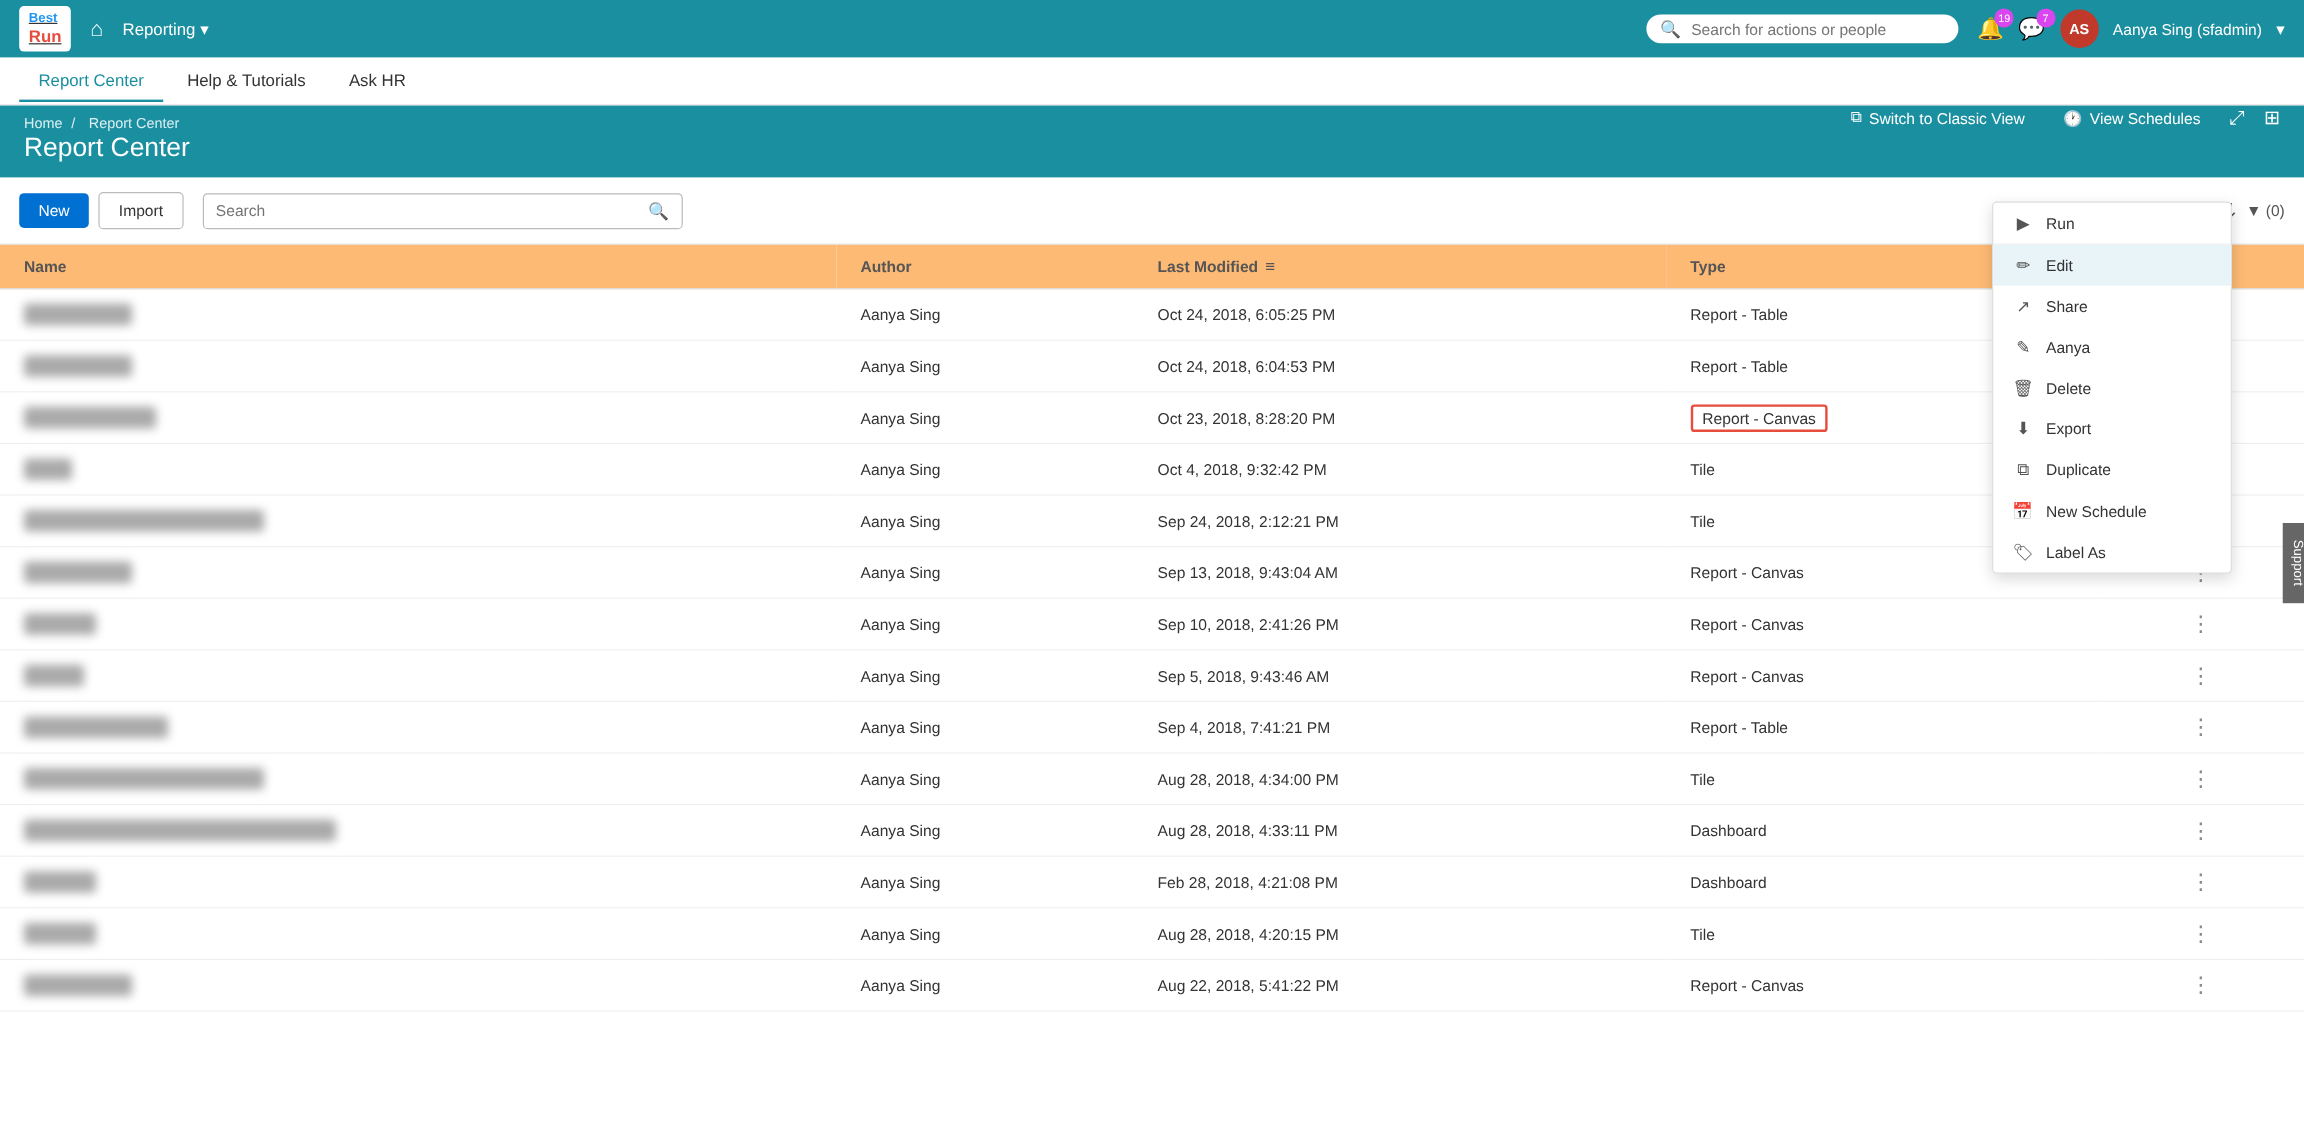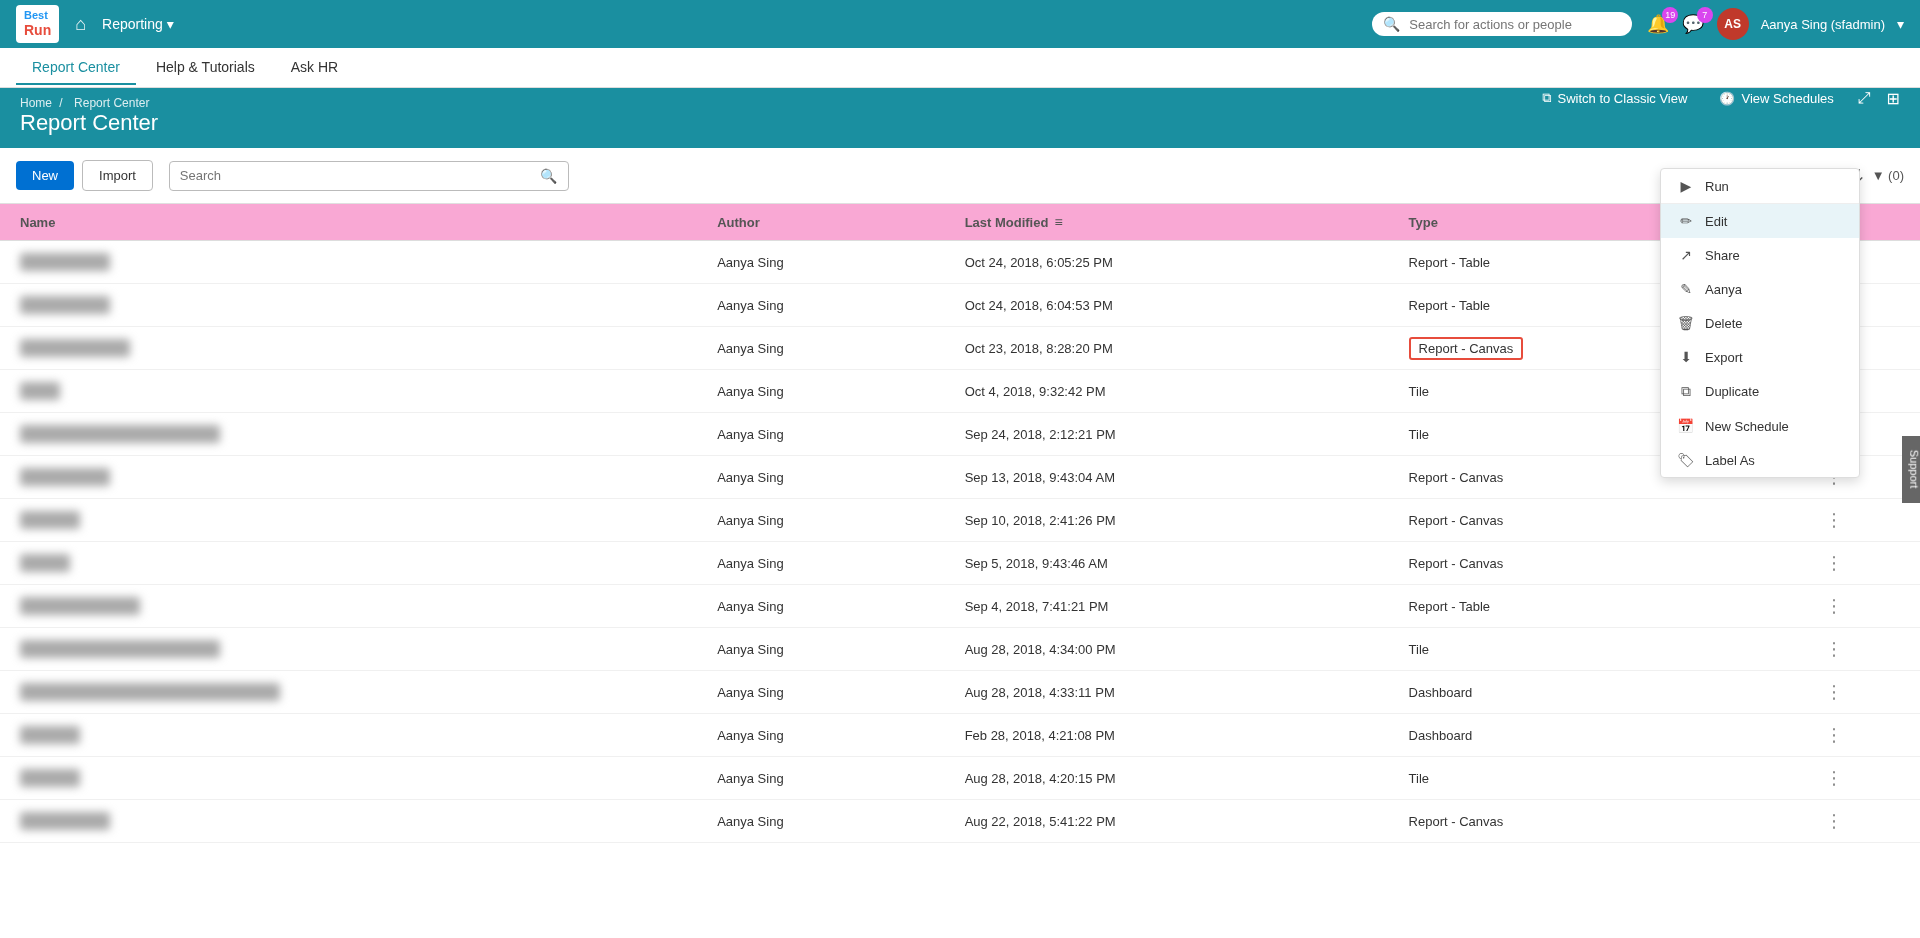--- a/index.html
+++ b/index.html
@@ -10,20 +10,21 @@
       background: #1a8fa0;
       display: flex;
       align-items: center;
       height: 48px;
       padding: 0 16px;
       gap: 16px;
     }
     .logo-area {
       display: flex;
       gap: 8px;
+      text-decoration: underline;
     }
     .logo-box {
       background: white;
       border-radius: 4px;
       padding: 4px 8px;
       font-weight: bold;
       font-size: 13px;
       color: #1a8fa0;
       line-height: 1.2;
     }
@@ -228,21 +229,21 @@
     }
     .sort-icon { font-size: 16px; color: #555; cursor: pointer; }
     .filter-text { font-size: 13px; color: #555; cursor: pointer; }
 
     
     .report-table {
       width: 100%;
       border-collapse: collapse;
     }
     .report-table thead tr {
-      background: #f9a8d4;
+      background: #fdba74;
       border-bottom: 1px solid #ddd;
     }
     .report-table th {
       text-align: left;
       padding: 10px 20px;
       font-size: 13px;
       font-weight: 600;
       color: #555;
     }
     .report-table td {

